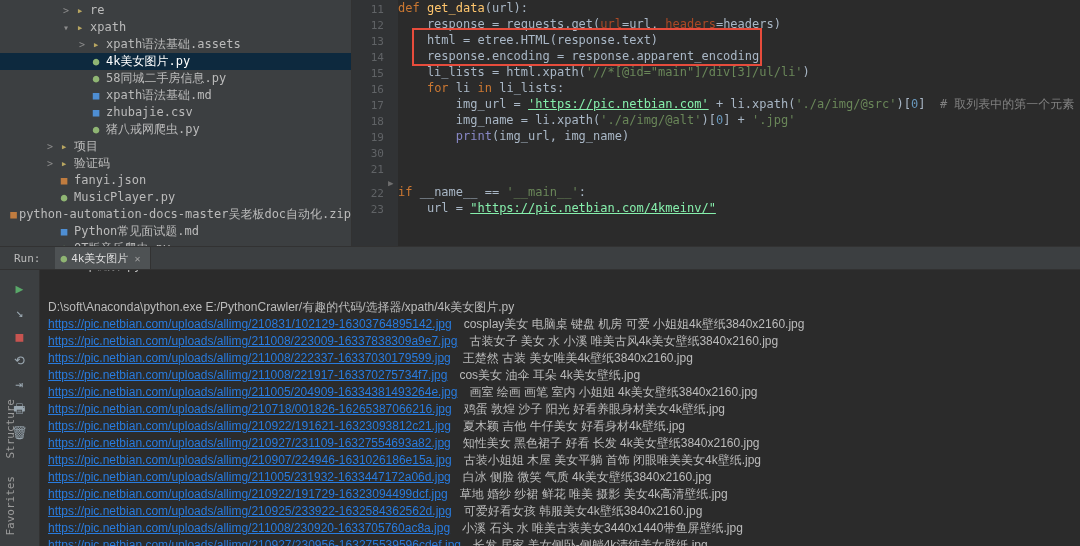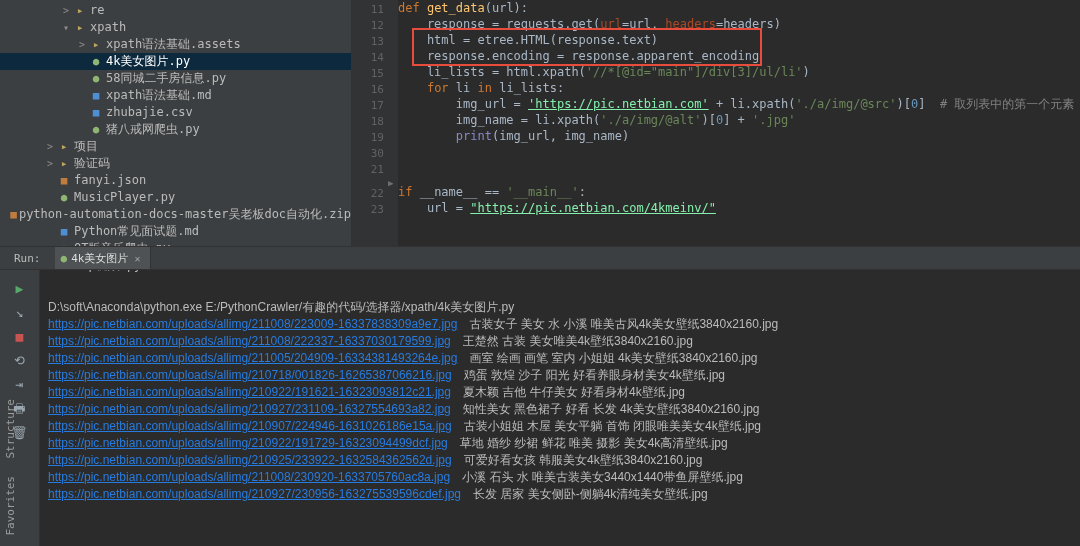--- a/index.html
+++ b/index.html
@@ -292,27 +292,30 @@
   <div class="run-tool-btn">↘</div>
   <div class="run-tool-btn stop">■</div>
   <div class="run-tool-btn">⟲</div>
   <div class="run-tool-btn">⇥</div>
   <div class="run-tool-btn">🖶</div>
   <div class="run-tool-btn">🗑</div>
 </div>
 
 <div class="console" id="console">
     <div class="conline">D:\soft\Anaconda\python.exe E:/PythonCrawler/有趣的代码/选择器/xpath/4k美女图片.py</div>
+    <div class="conline"><span class="conlink">https://pic.netbian.com/uploads/allimg/210831/102129-16303764895142.jpg</span><span class="context">cosplay美女 电脑桌 键盘 机房 可爱 小姐姐4k壁纸3840x2160.jpg</span></div>
     <div class="conline"><span class="conlink">https://pic.netbian.com/uploads/allimg/211008/223009-16337838309a9e7.jpg</span><span class="context">古装女子 美女 水 小溪 唯美古风4k美女壁纸3840x2160.jpg</span></div>
     <div class="conline"><span class="conlink">https://pic.netbian.com/uploads/allimg/211008/222337-16337030179599.jpg</span><span class="context">王楚然 古装 美女唯美4k壁纸3840x2160.jpg</span></div>
+    <div class="conline"><span class="conlink">https://pic.netbian.com/uploads/allimg/211008/221917-163370275734f7.jpg</span><span class="context">cos美女 油伞 耳朵 4k美女壁纸.jpg</span></div>
     <div class="conline"><span class="conlink">https://pic.netbian.com/uploads/allimg/211005/204909-16334381493264e.jpg</span><span class="context">画室 绘画 画笔 室内 小姐姐 4k美女壁纸3840x2160.jpg</span></div>
     <div class="conline"><span class="conlink">https://pic.netbian.com/uploads/allimg/210718/001826-16265387066216.jpg</span><span class="context">鸡蛋 敦煌 沙子 阳光 好看养眼身材美女4k壁纸.jpg</span></div>
     <div class="conline"><span class="conlink">https://pic.netbian.com/uploads/allimg/210922/191621-16323093812c21.jpg</span><span class="context">夏木颖 吉他 牛仔美女 好看身材4k壁纸.jpg</span></div>
     <div class="conline"><span class="conlink">https://pic.netbian.com/uploads/allimg/210927/231109-16327554693a82.jpg</span><span class="context">知性美女 黑色裙子 好看 长发 4k美女壁纸3840x2160.jpg</span></div>
     <div class="conline"><span class="conlink">https://pic.netbian.com/uploads/allimg/210907/224946-1631026186e15a.jpg</span><span class="context">古装小姐姐 木屋 美女平躺 首饰 闭眼唯美美女4k壁纸.jpg</span></div>
+    <div class="conline"><span class="conlink">https://pic.netbian.com/uploads/allimg/211005/231932-1633447172a06d.jpg</span><span class="context">白冰 侧脸 微笑 气质 4k美女壁纸3840x2160.jpg</span></div>
     <div class="conline"><span class="conlink">https://pic.netbian.com/uploads/allimg/210922/191729-16323094499dcf.jpg</span><span class="context">草地 婚纱 纱裙 鲜花 唯美 摄影 美女4k高清壁纸.jpg</span></div>
     <div class="conline"><span class="conlink">https://pic.netbian.com/uploads/allimg/210925/233922-1632584362562d.jpg</span><span class="context">可爱好看女孩 韩服美女4k壁纸3840x2160.jpg</span></div>
     <div class="conline"><span class="conlink">https://pic.netbian.com/uploads/allimg/211008/230920-1633705760ac8a.jpg</span><span class="context">小溪 石头 水 唯美古装美女3440x1440带鱼屏壁纸.jpg</span></div>
     <div class="conline"><span class="conlink">https://pic.netbian.com/uploads/allimg/210927/230956-163275539596cdef.jpg</span><span class="context">长发 居家 美女侧卧-侧躺4k清纯美女壁纸.jpg</span></div>
   </div>
 
 <div class="lefttabs">
   <div class="lefttab">Structure</div>
   <div class="lefttab">Favorites</div>
 </div>

